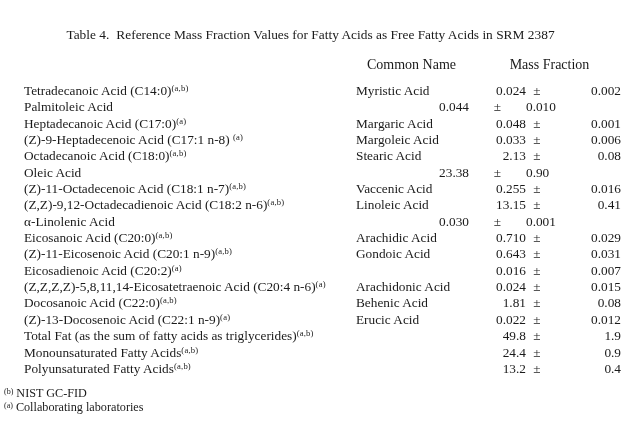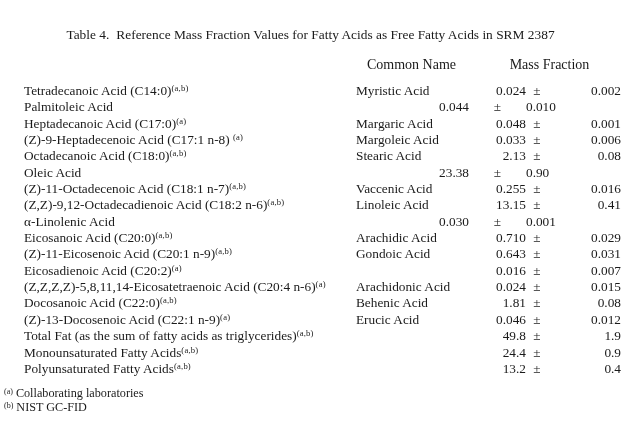--- a/index.html
+++ b/index.html
@@ -187,21 +187,21 @@
       <div class="c-name"><span>Docosanoic Acid (C22:0)</span><sup class="fnref">(a,b)</sup></div>
       <div class="c-common">Behenic Acid</div>
       <div class="c-value">1.81</div>
       <div class="c-pm">±</div>
       <div class="c-unc">0.08</div>
     </div>
 
     <div class="trow">
       <div class="c-name"><span>(Z)-13-Docosenoic Acid (C22:1 n-9)</span><sup class="fnref">(a)</sup></div>
       <div class="c-common">Erucic Acid</div>
-      <div class="c-value">0.046</div>
+      <div class="c-value">0.022</div>
       <div class="c-pm">±</div>
       <div class="c-unc">0.012</div>
     </div>
 
     <div class="trow">
       <div class="c-name"><span>Total Fat (as the sum of fatty acids as triglycerides)</span><sup class="fnref">(a,b)</sup></div>
       <div class="c-common"></div>
       <div class="c-value">49.8</div>
       <div class="c-pm">±</div>
       <div class="c-unc">1.9</div>
@@ -218,17 +218,17 @@
     <div class="trow">
       <div class="c-name"><span>Polyunsaturated Fatty Acids</span><sup class="fnref">(a,b)</sup></div>
       <div class="c-common"></div>
       <div class="c-value">13.2</div>
       <div class="c-pm">±</div>
       <div class="c-unc">0.4</div>
     </div>
   </div>
 
   <div class="footnotes">
+    <div class="fn-line"><sup class="fnmark">(b)</sup><span class="fn-text">NIST GC-FID</span></div>
     <div class="fn-line"><sup class="fnmark">(a)</sup><span class="fn-text">Collaborating laboratories</span></div>
-    <div class="fn-line"><sup class="fnmark">(b)</sup><span class="fn-text">NIST GC-FID</span></div>
   </div>
 
 </div>
 
 </body></html>

